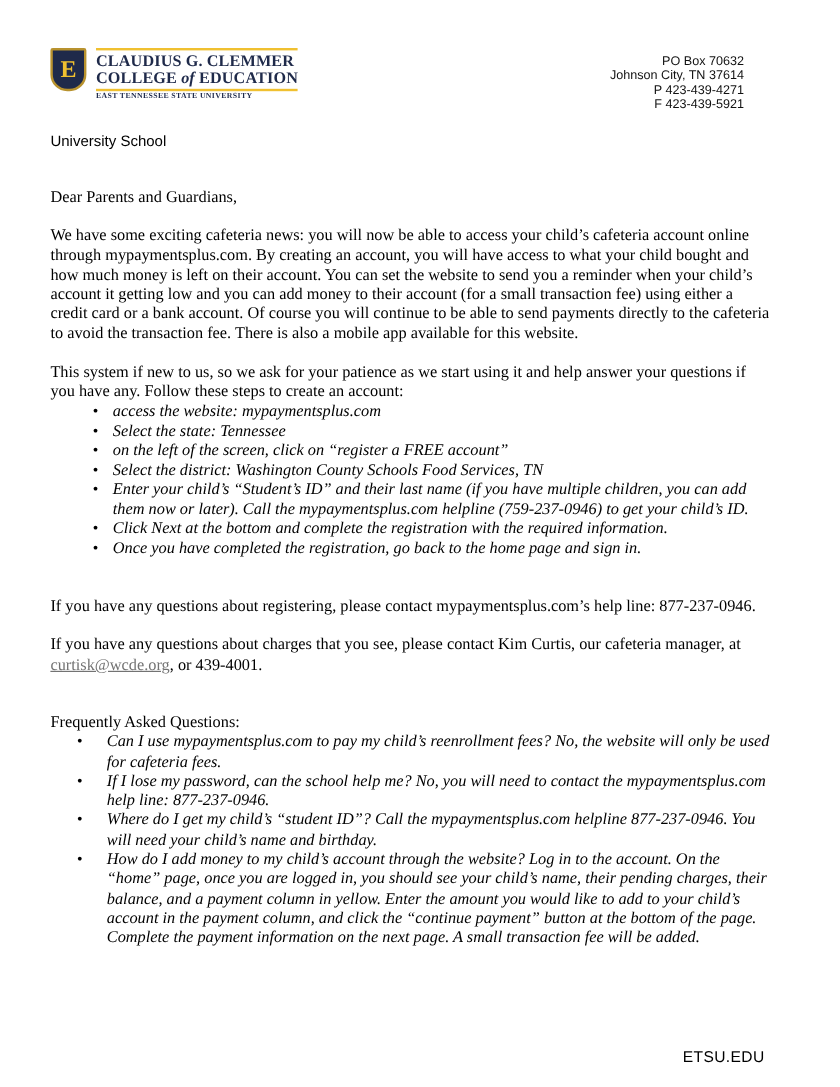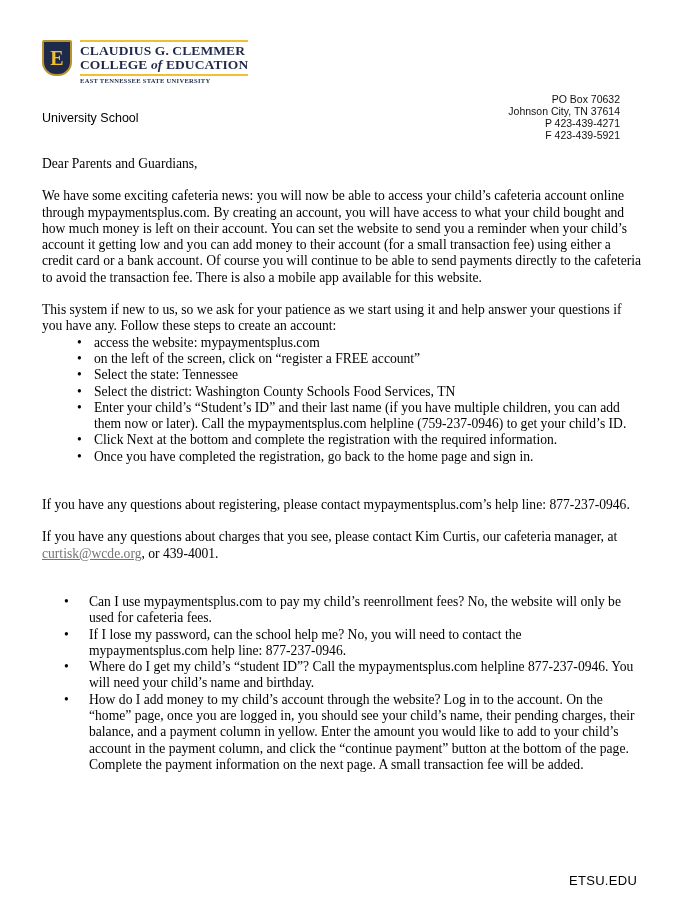--- a/index.html
+++ b/index.html
@@ -5,28 +5,28 @@
   html, body { margin:0; padding:0; background:#ffffff; }
   body { width:700px; height:906px; position:relative; overflow:hidden; color:#000; }
   .logo { position:absolute; left:42px; top:40px; display:flex; align-items:flex-start; }
   .shield { width:30px; height:36px; background:#1f2a4a; border:2px solid #b8922e; border-radius:2px 2px 14px 14px; display:flex; align-items:center; justify-content:center; box-sizing:border-box; }
   .shield span { color:#f0c030; font-family:"Liberation Serif", serif; font-weight:bold; font-size:20px; line-height:1; }
   .logo-text { margin-left:8px; border-top:2px solid #f0c030; padding-top:2px; position:relative; }
   .logo-line1, .logo-line2 { font-family:"Liberation Serif", serif; color:#1f2a4a; font-weight:bold; font-size:13.5px; line-height:14px; letter-spacing:0.1px; white-space:nowrap; }
   .logo-line2 i { font-style:italic;margin-top:35px; }
   .logo-rule { height:2px; background:#f0c030; margin-top:2px; }
   .logo-line3 { font-family:"Liberation Serif", serif; color:#1f2a4a; font-size:6.5px; font-weight:bold; letter-spacing:0.3px; margin-top:1px; white-space:nowrap; }
-  .address { position:absolute; right:80px; top:45px; text-align:right; font-family:"Liberation Sans", sans-serif; font-size:10.5px; line-height:12px; color:#111;margin-top:48px; }
+  .address { position:absolute; right:80px; top:45px; text-align:right; font-family:"Liberation Sans", sans-serif; font-size:10.5px; line-height:12px; color:#111; }
   .address div { white-space:nowrap; }
   .school { position:absolute; left:42px; top:111px; font-family:"Liberation Sans", sans-serif; font-size:12.5px; }
   .body { position:absolute; left:42px; top:156px; width:600px; font-family:"Liberation Serif", serif; font-size:13.6px; line-height:16.3px; }
   .body p { margin:0; }
   .greet { margin-bottom:16px !important; }
   .para { margin-bottom:16px !important; }
-  ul { margin:0; padding-left:38px; list-style:none; }
+  ul { margin:0; padding-left:38px; list-style:none;font-style:italic; }
   ul li { position:relative; padding-left:14px; }
   ul li::before { content:"•"; position:absolute; left:-3px; top:0; }
   .faq li { padding-left:22px; }
   .faq { padding-left:25px; }
   a.email { color:#737373; text-decoration:underline; }
   .gap { height:16px; }
   .footer { position:absolute; left:569px; top:849px; font-family:"Liberation Sans", sans-serif; font-size:13px; letter-spacing:0.3px;margin-top:24px; }
 </style>
 </head>
 <body>
@@ -51,33 +51,34 @@
 </div>
 
 <div class="school">University School</div>
 
 <div class="body">
   <p class="greet">Dear Parents and Guardians,</p>
   <p class="para">We have some exciting cafeteria news:  you will now be able to access your child’s cafeteria account online through mypaymentsplus.com.  By creating an account, you will have access to what your child bought and how much money is left on their account.  You can set the website to send you a reminder when your child’s account it getting low and you can add money to their account (for a small transaction fee) using either a credit card or a bank account. Of course you will continue to be able to send payments directly to the cafeteria to avoid the transaction fee. There is also a mobile app available for this website.</p>
   <p>This system if new to us, so we ask for your patience as we start using it and help answer your questions if you have any.  Follow these steps to create an account:</p>
   <ul>
     <li>access the website:  mypaymentsplus.com</li>
+    <li>Select the state: Tennessee</li>
     <li>on the left of the screen, click on “register a FREE account”</li>
-    <li>Select the state: Tennessee</li>
     <li>Select the district: Washington County Schools Food Services, TN</li>
     <li>Enter your child’s “Student’s ID” and their last name (if you have multiple children, you can add them now or later). Call the mypaymentsplus.com helpline (759-237-0946) to get your child’s ID.</li>
     <li>Click Next at the bottom and complete the registration with the required information.</li>
     <li>Once you have completed the registration, go back to the home page and sign in.</li>
   </ul>
   <div class="gap"></div>
   <div class="gap"></div>
   <p class="para">If you have any questions about registering, please contact mypaymentsplus.com’s help line: 877-237-0946.</p>
   <p><span>If you have any questions about charges that you see, please contact Kim Curtis, our cafeteria manager, at </span><a class="email" href="#">curtisk@wcde.org</a><span>, or 439-4001.</span></p>
   <div class="gap"></div>
   <div class="gap"></div>
+  <p>Frequently Asked Questions:</p>
   <ul class="faq">
     <li>Can I use mypaymentsplus.com to pay my child’s reenrollment fees?  No, the website will only be used for cafeteria fees.</li>
     <li>If I lose my password, can the school help me? No, you will need to contact the mypaymentsplus.com help line: 877-237-0946.</li>
     <li>Where do I get my child’s “student ID”?  Call the mypaymentsplus.com helpline 877-237-0946.  You will need your child’s name and birthday.</li>
     <li>How do I add money to my child’s account through the website? Log in to the account.  On the “home” page, once you are logged in, you should see your child’s name, their pending charges, their balance, and a payment column in yellow.  Enter the amount you would like to add to your child’s account in the payment column, and click the “continue payment” button at the bottom of the page.  Complete the payment information on the next page. A small transaction fee will be added.</li>
   </ul>
 </div>
 
 <div class="footer">ETSU.EDU</div>
 

